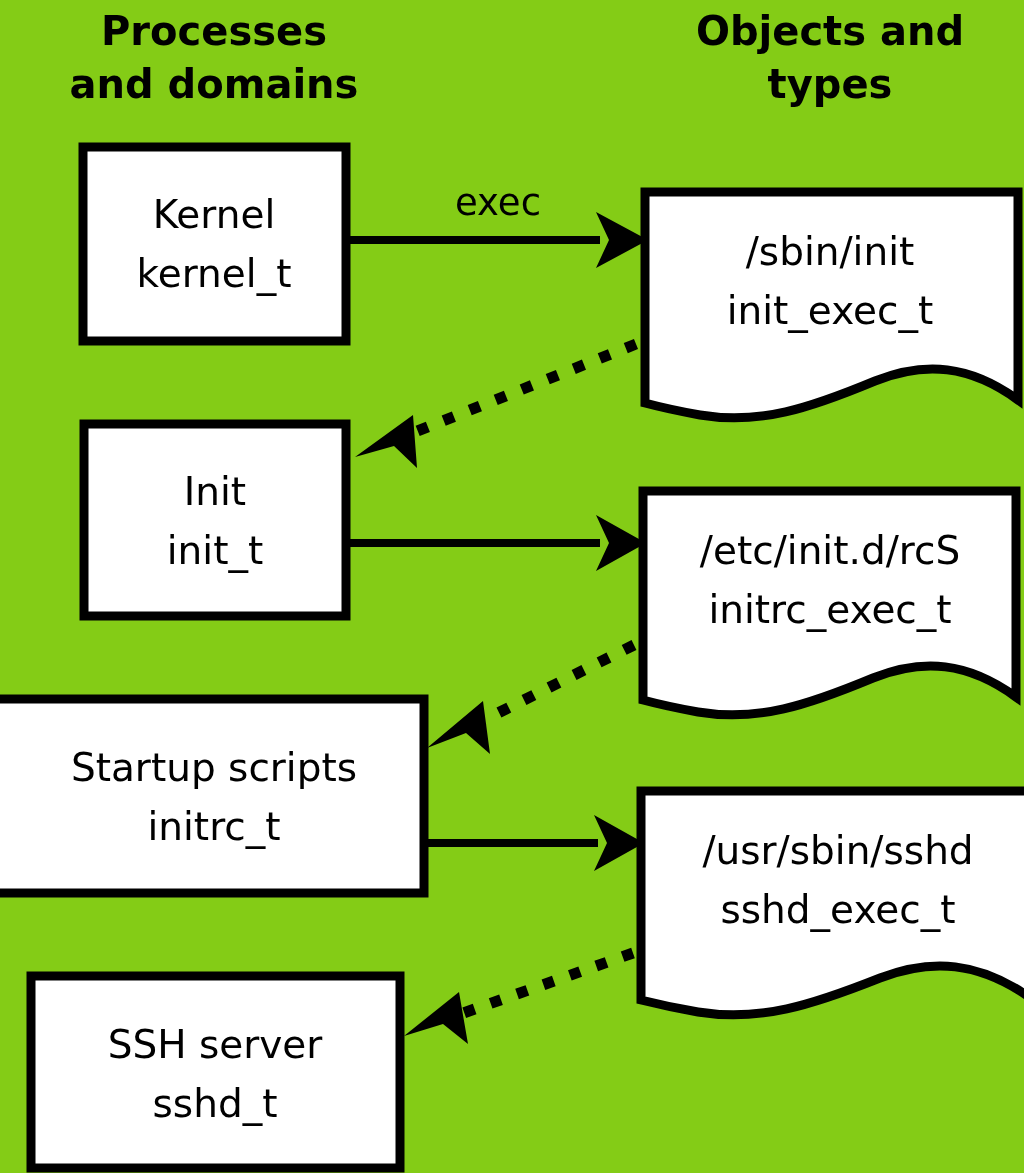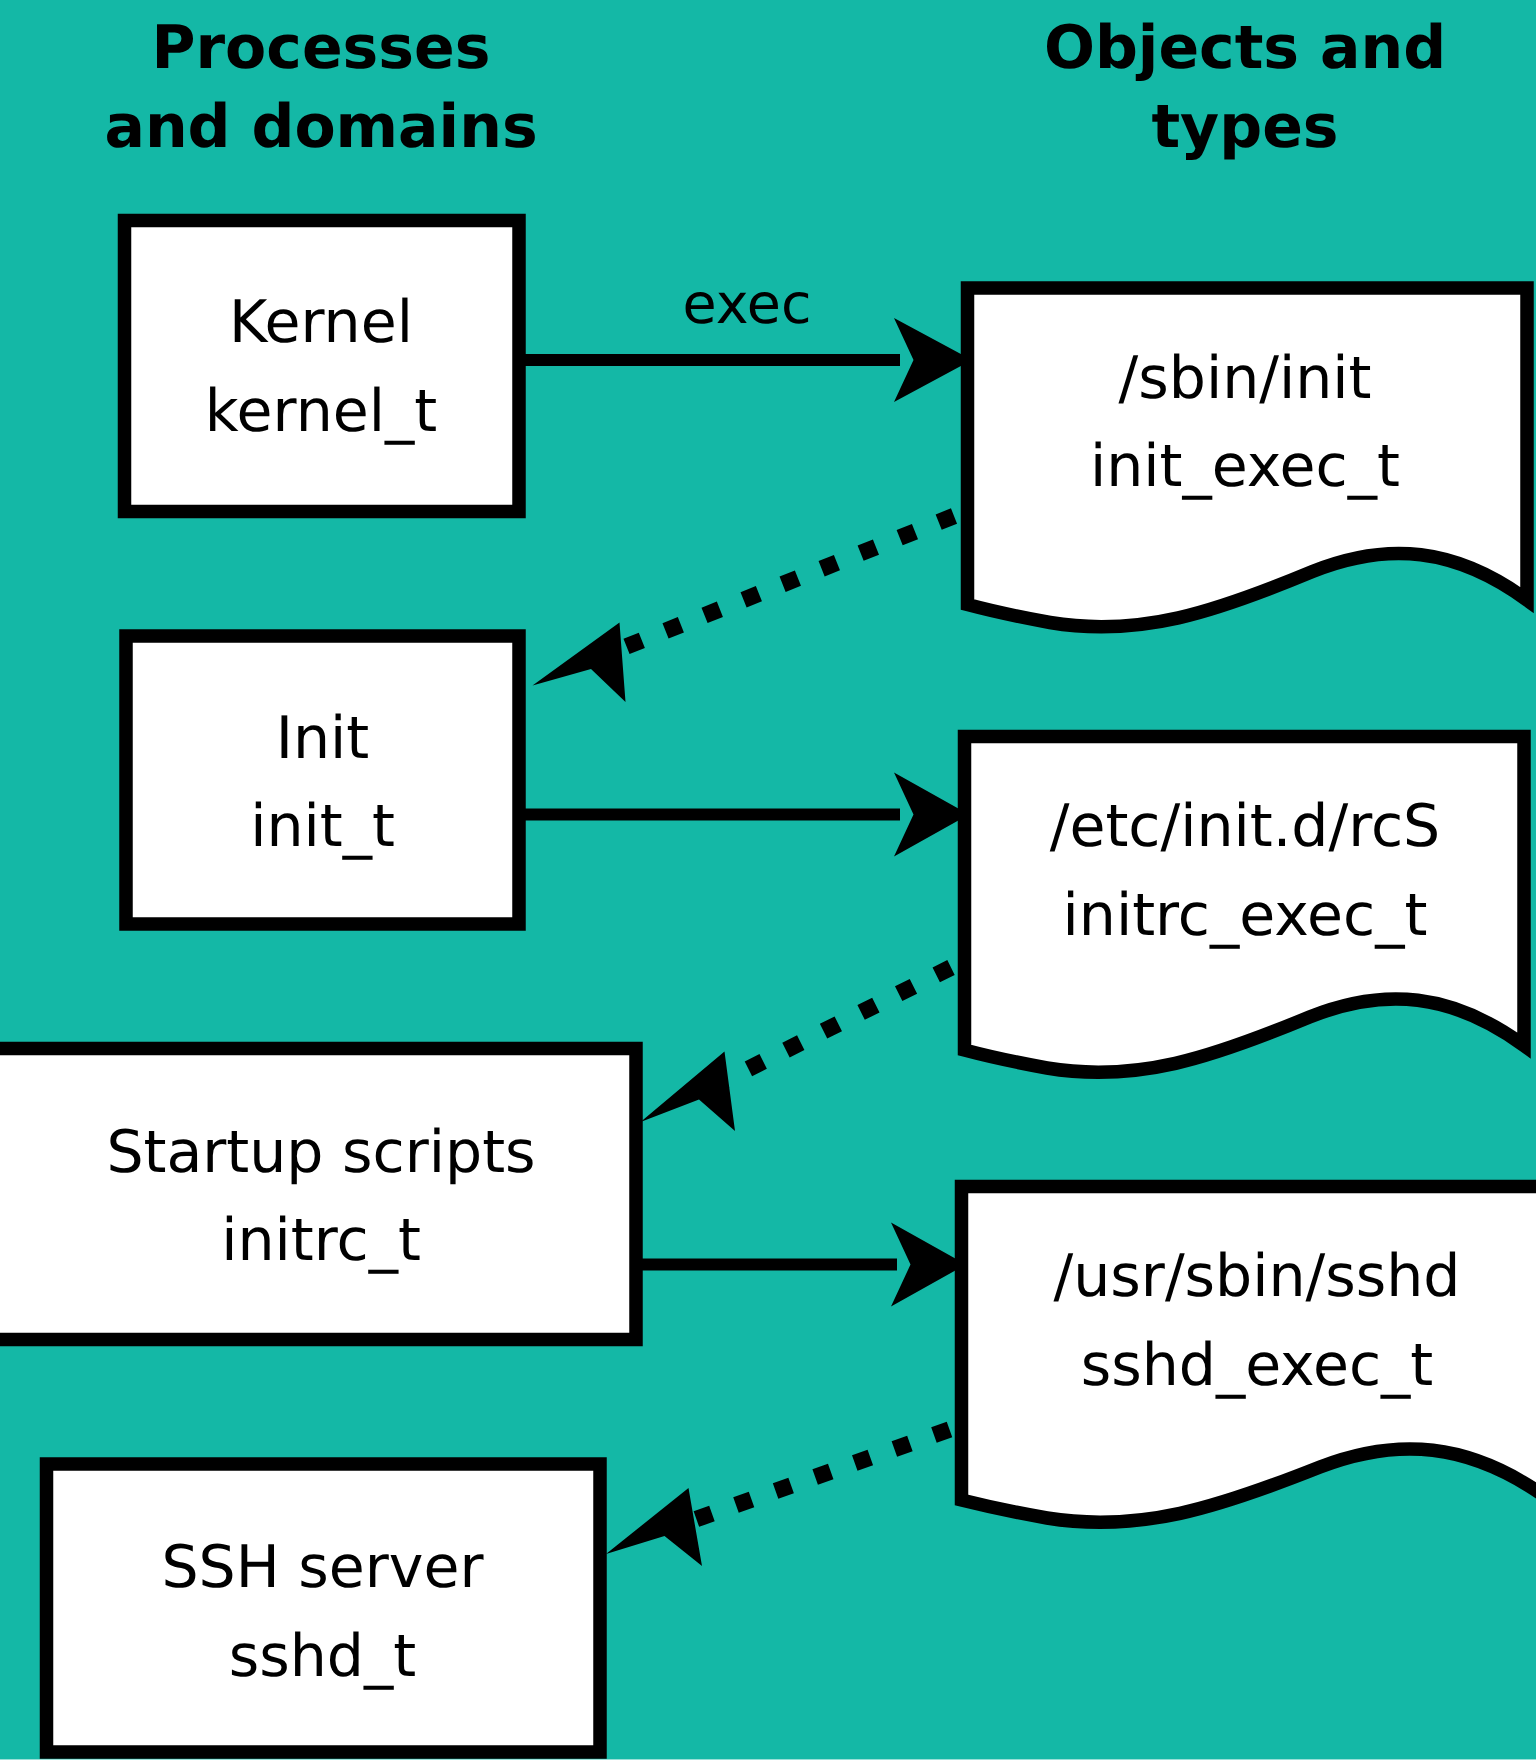--- a/index.html
+++ b/index.html
@@ -4,21 +4,21 @@
 <style>
   html, body {
     margin: 0;
     padding: 0;
     background: #ffffff;
   }
   #canvas {
     position: relative;
     width: 1024px;
     height: 1173px;
-    background: #14b8a6;
+    background: #84cc16;
     overflow: hidden;
     font-family: "DejaVu Sans", sans-serif;
   }
   #diagram-svg {
     position: absolute;
     left: 0;
     top: 0;
     width: 1024px;
     height: 1173px;
   }

